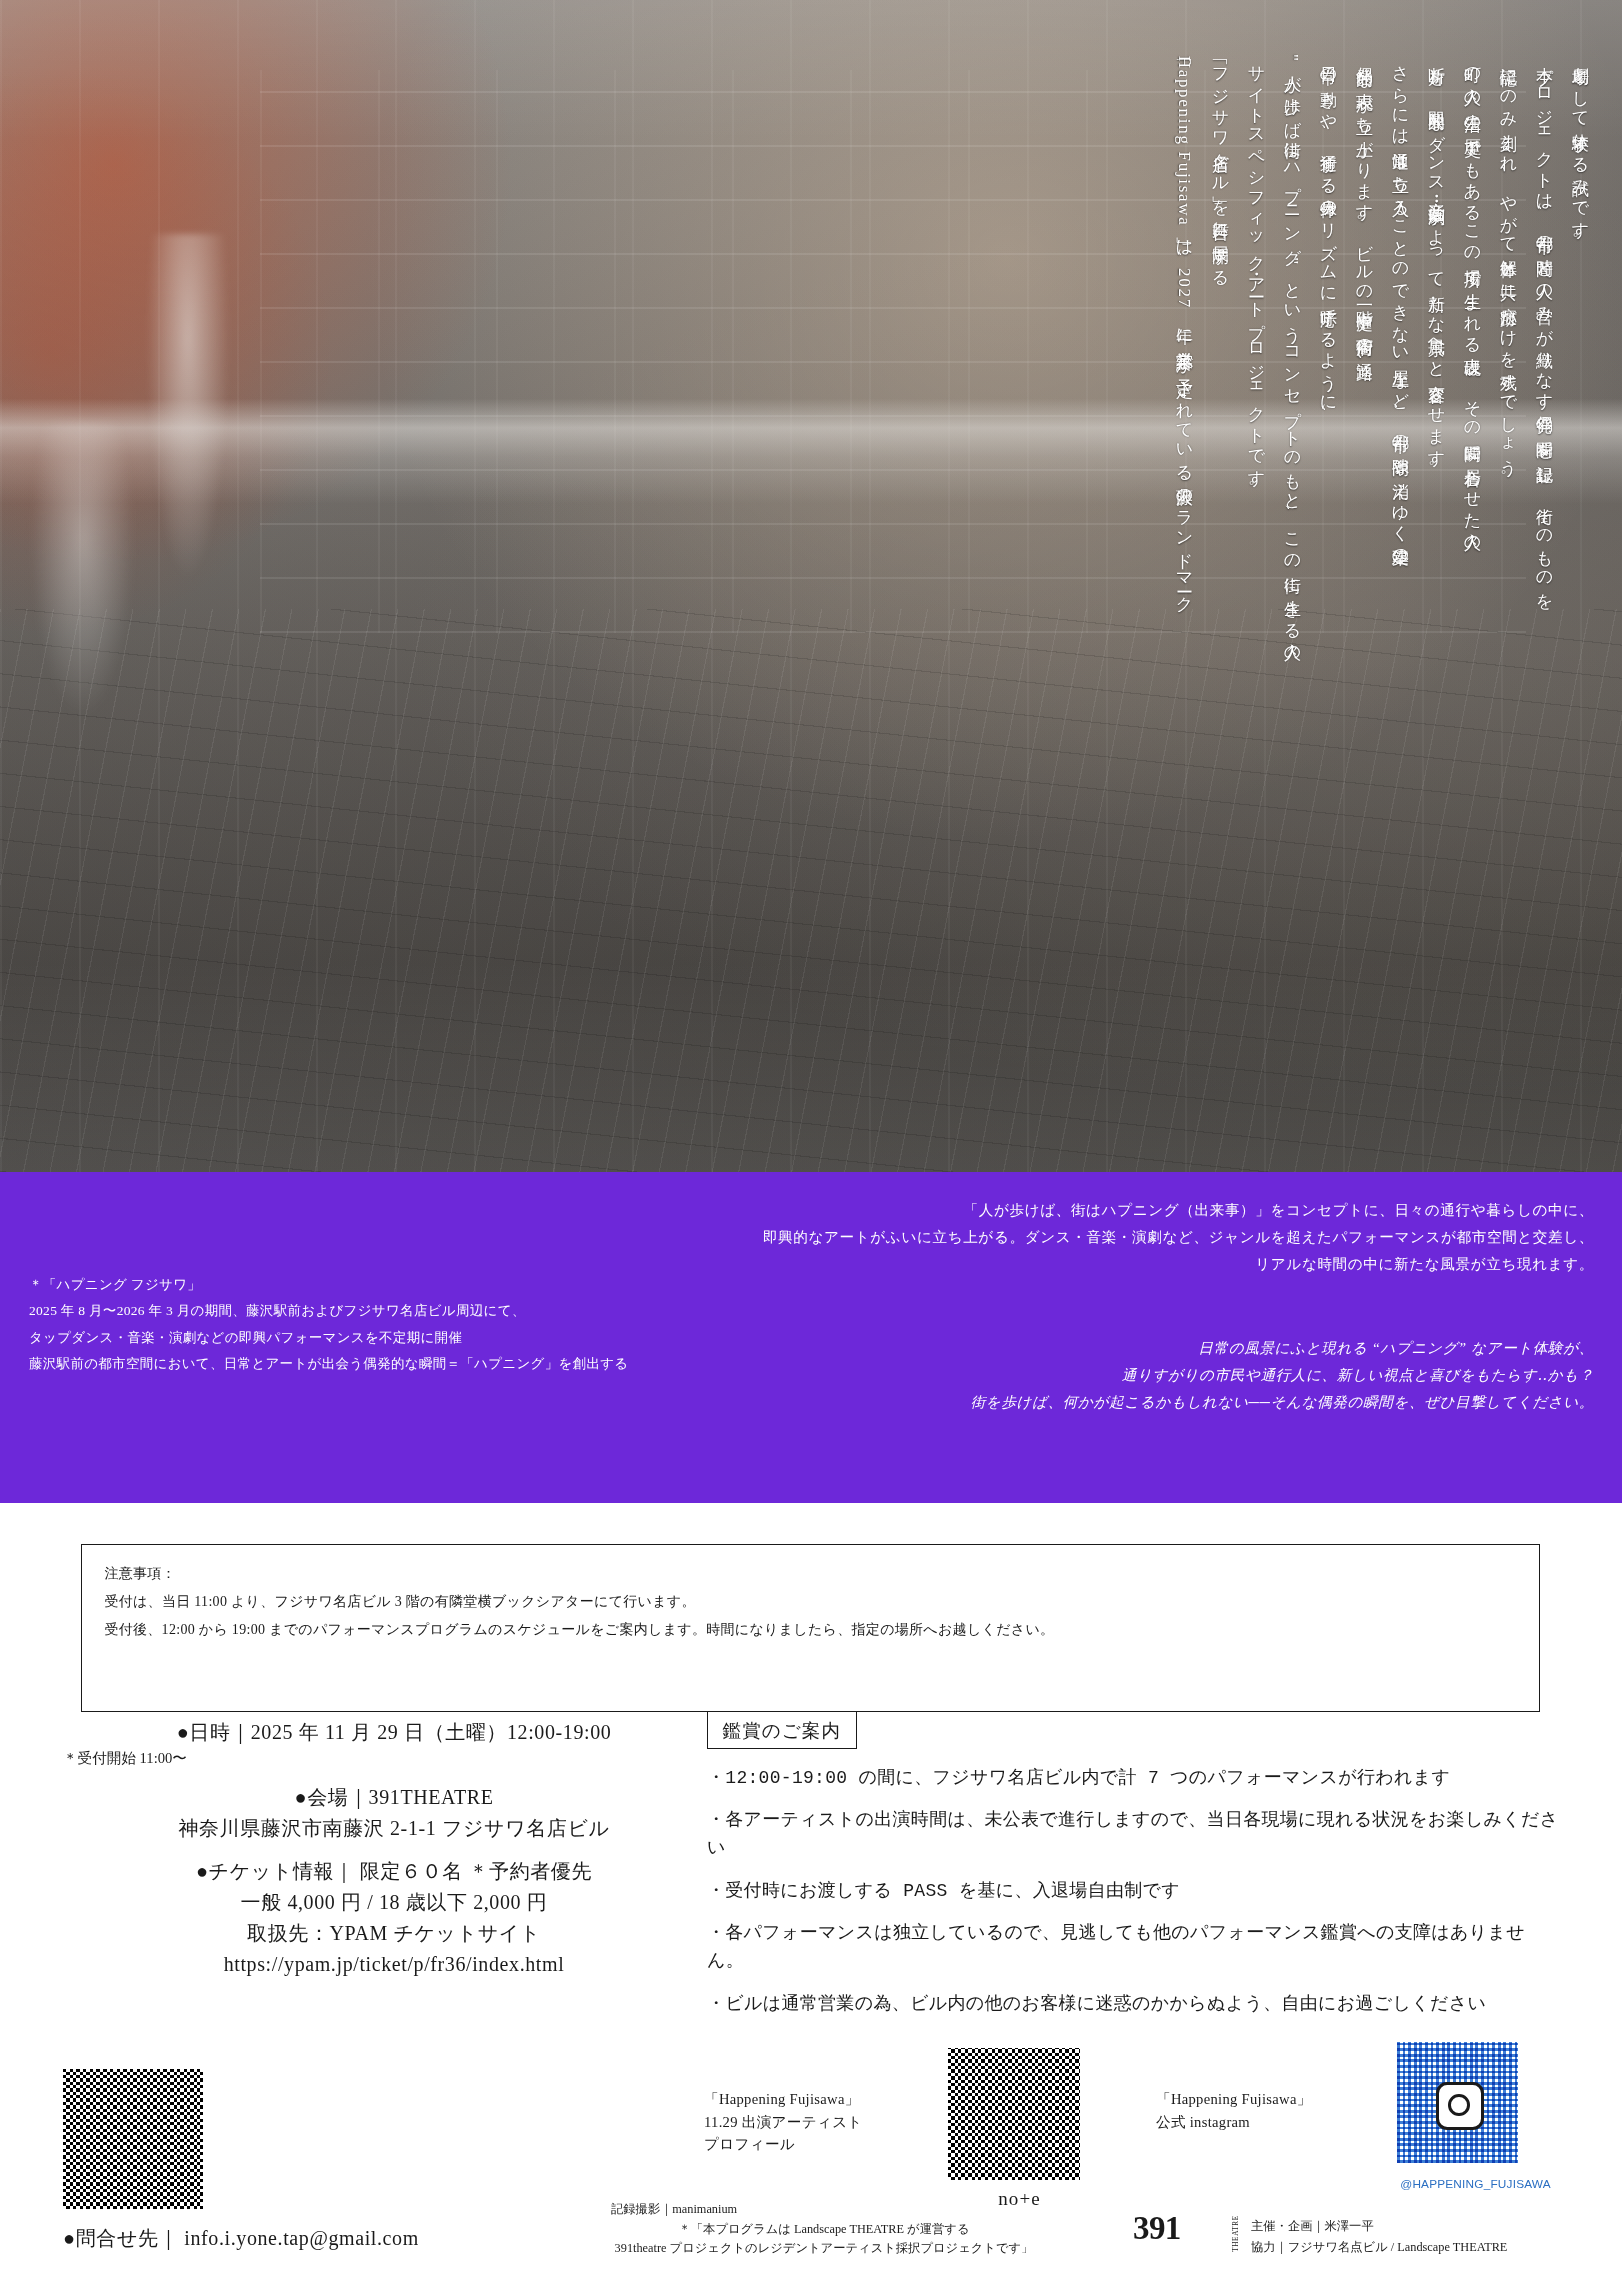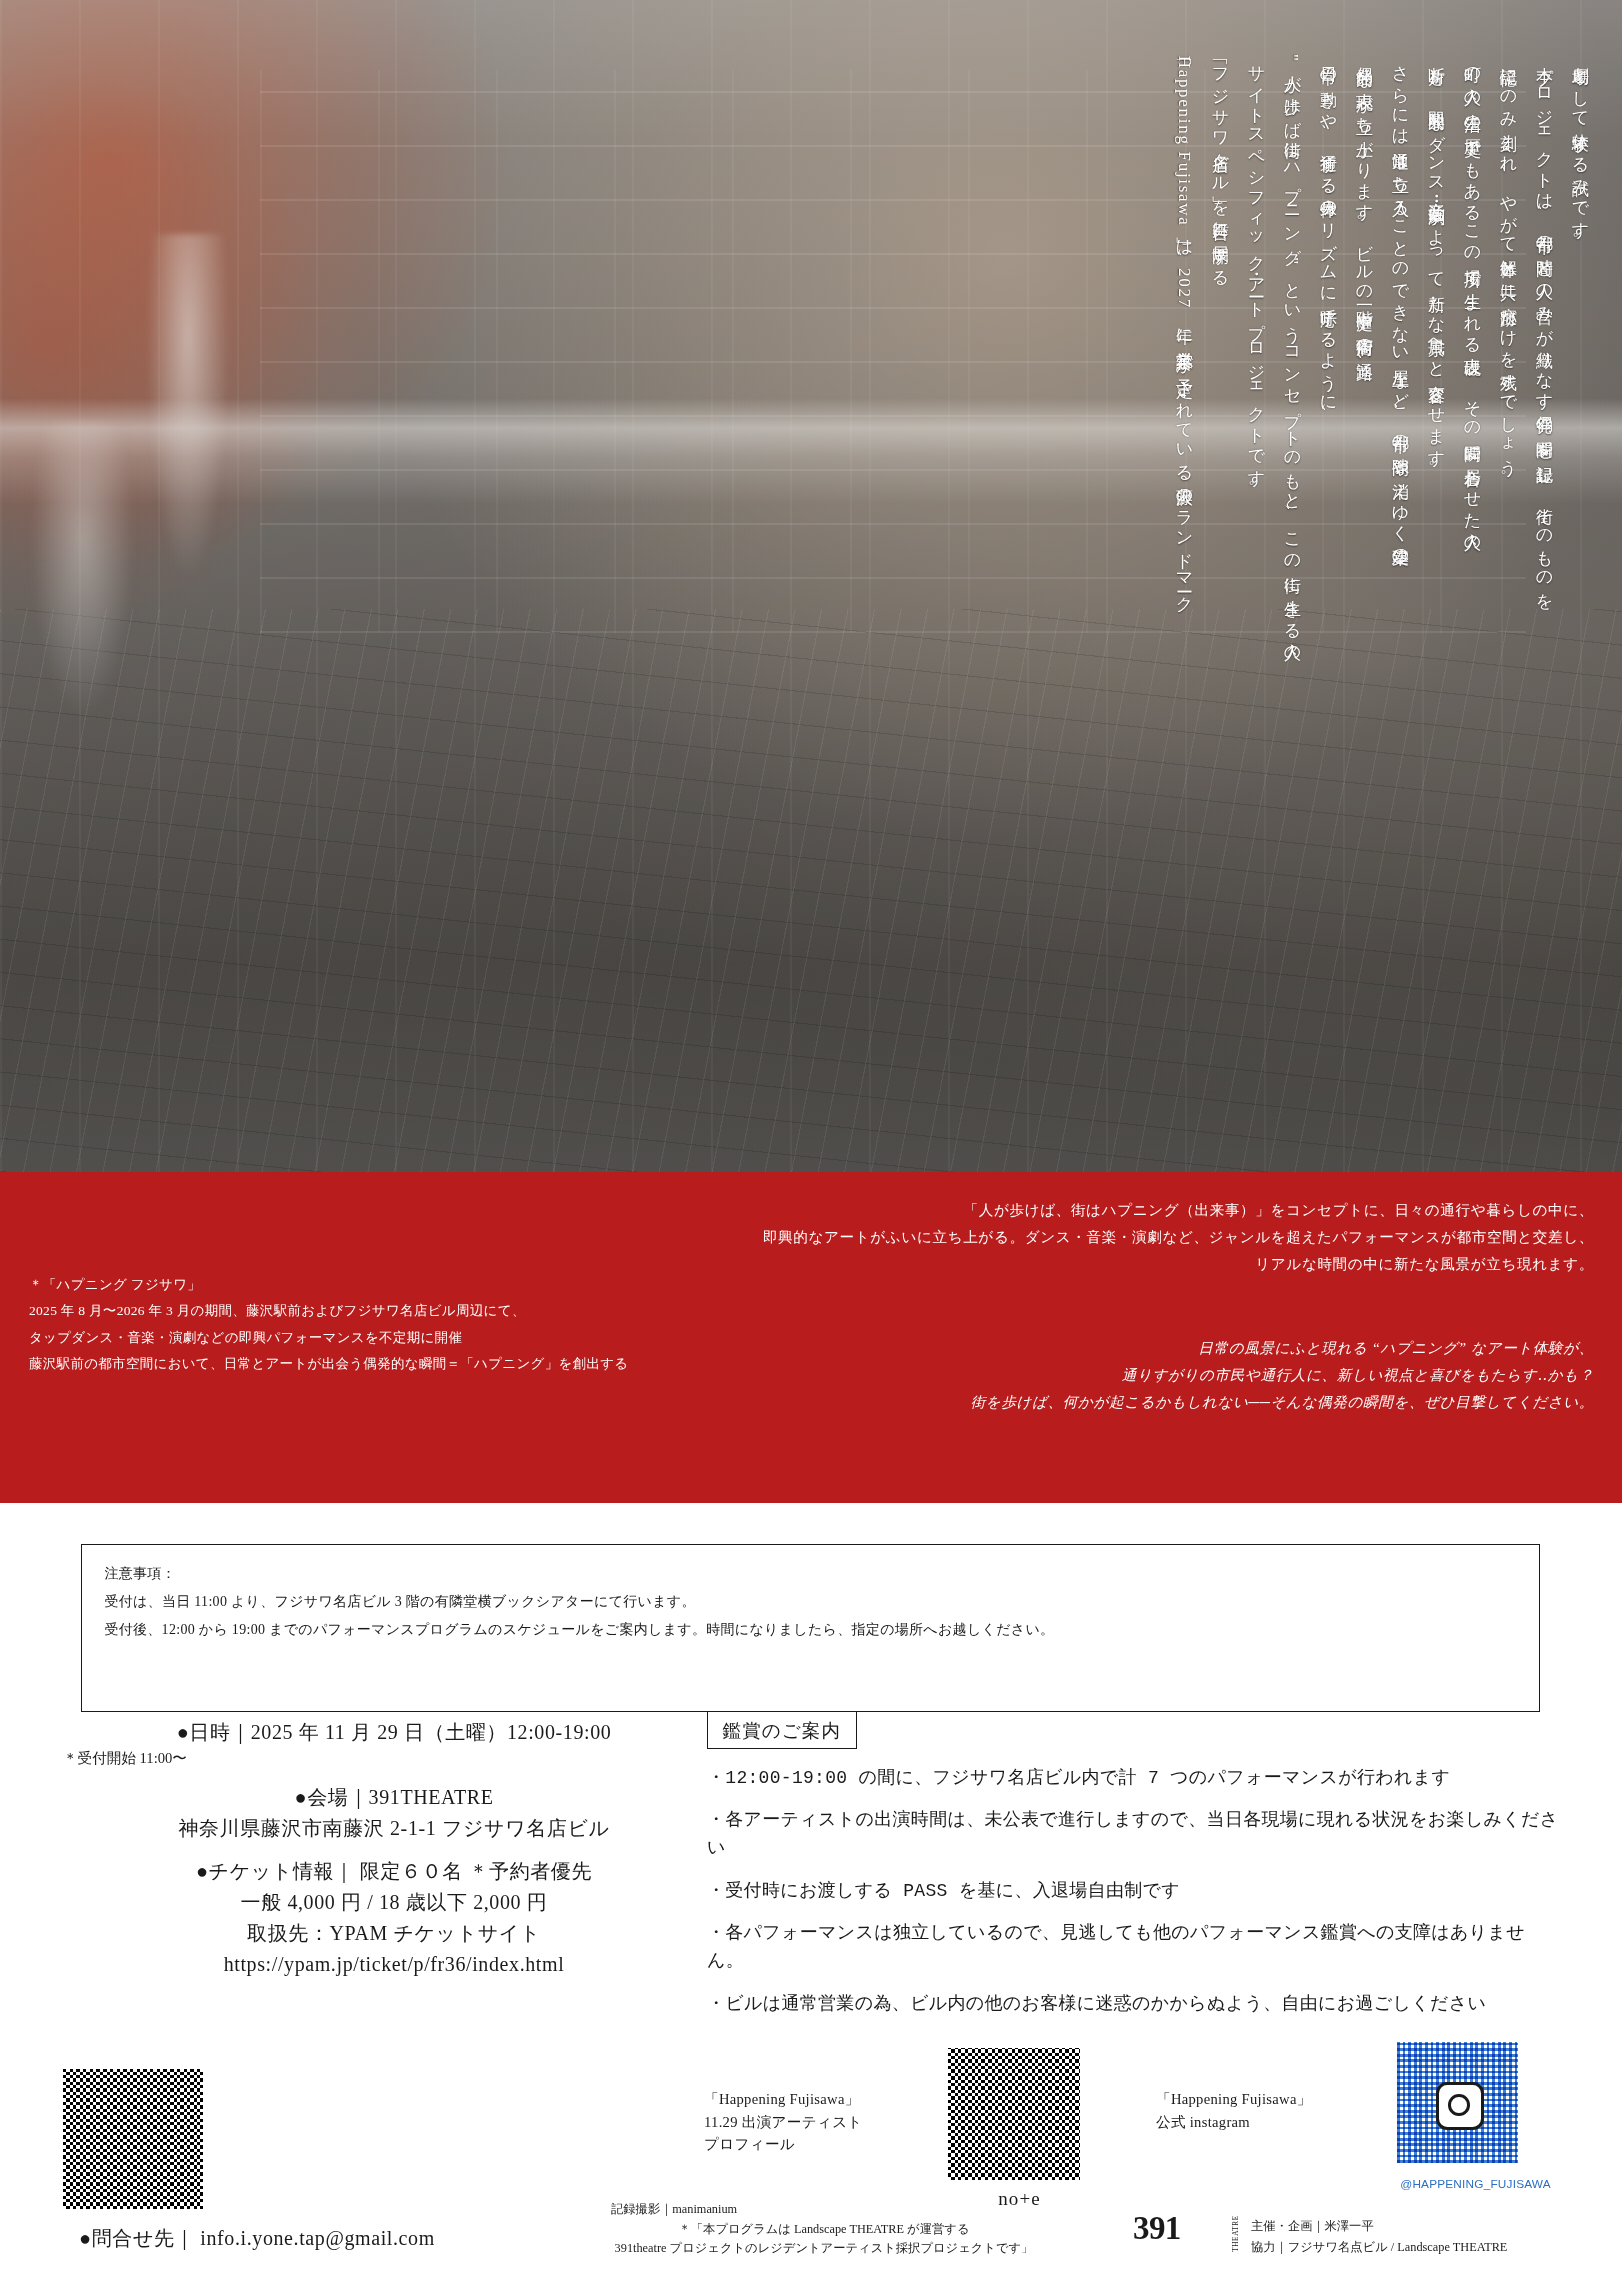--- a/index.html
+++ b/index.html
@@ -93,21 +93,21 @@
     text-shadow:0 0.6px 1.7px rgba(0,0,0,0.55);
     margin-left:19px;
     white-space:pre;
     height:auto;
     max-height:1021px;
   }
 
   
   .band{
     position:absolute;left:0;top:1172px;width:1623px;height:331px;
-    background:#b91c1c;
+    background:#6d28d9;
     color:#ffffff;
   }
   .band .right-block{
     position:absolute;right:29px;top:25px;width:954px;
     text-align:right;
     font-family:"Liberation Serif","DejaVu Serif",serif;
     font-size:14.6px;line-height:1.85;
     letter-spacing:0.6px;
   }
   .band .right-block2{
@@ -201,21 +201,21 @@
   .qrlabel.artist{left:704px;top:2048px;width:213px;}
   .qrlabel.insta{left:1156px;top:2048px;width:236px;}
   .note-word{
     position:absolute;left:955px;top:2188px;width:129px;text-align:center;
     font-family:"Liberation Serif","DejaVu Serif",serif;font-size:19px;letter-spacing:1.1px;
   }
 
   
   .contact{
     position:absolute;left:63px;top:2225px;
-    font-family:"Liberation Serif","DejaVu Serif",serif;font-size:20px;letter-spacing:0.6px;margin-left:16px;
+    font-family:"Liberation Serif","DejaVu Serif",serif;font-size:20px;letter-spacing:0.6px;
   }
   .credits{
     position:absolute;left:611px;top:2200px;width:426px;
     font-family:"Liberation Serif","DejaVu Serif",serif;font-size:12.3px;line-height:1.6;
   }
   .logo391{
     position:absolute;left:1133px;top:2210px;width:129px;
     font-family:"Liberation Serif","DejaVu Serif",serif;
   }
   .logo391 .big{font-size:33px;font-weight:bold;letter-spacing:-0.6px;}

